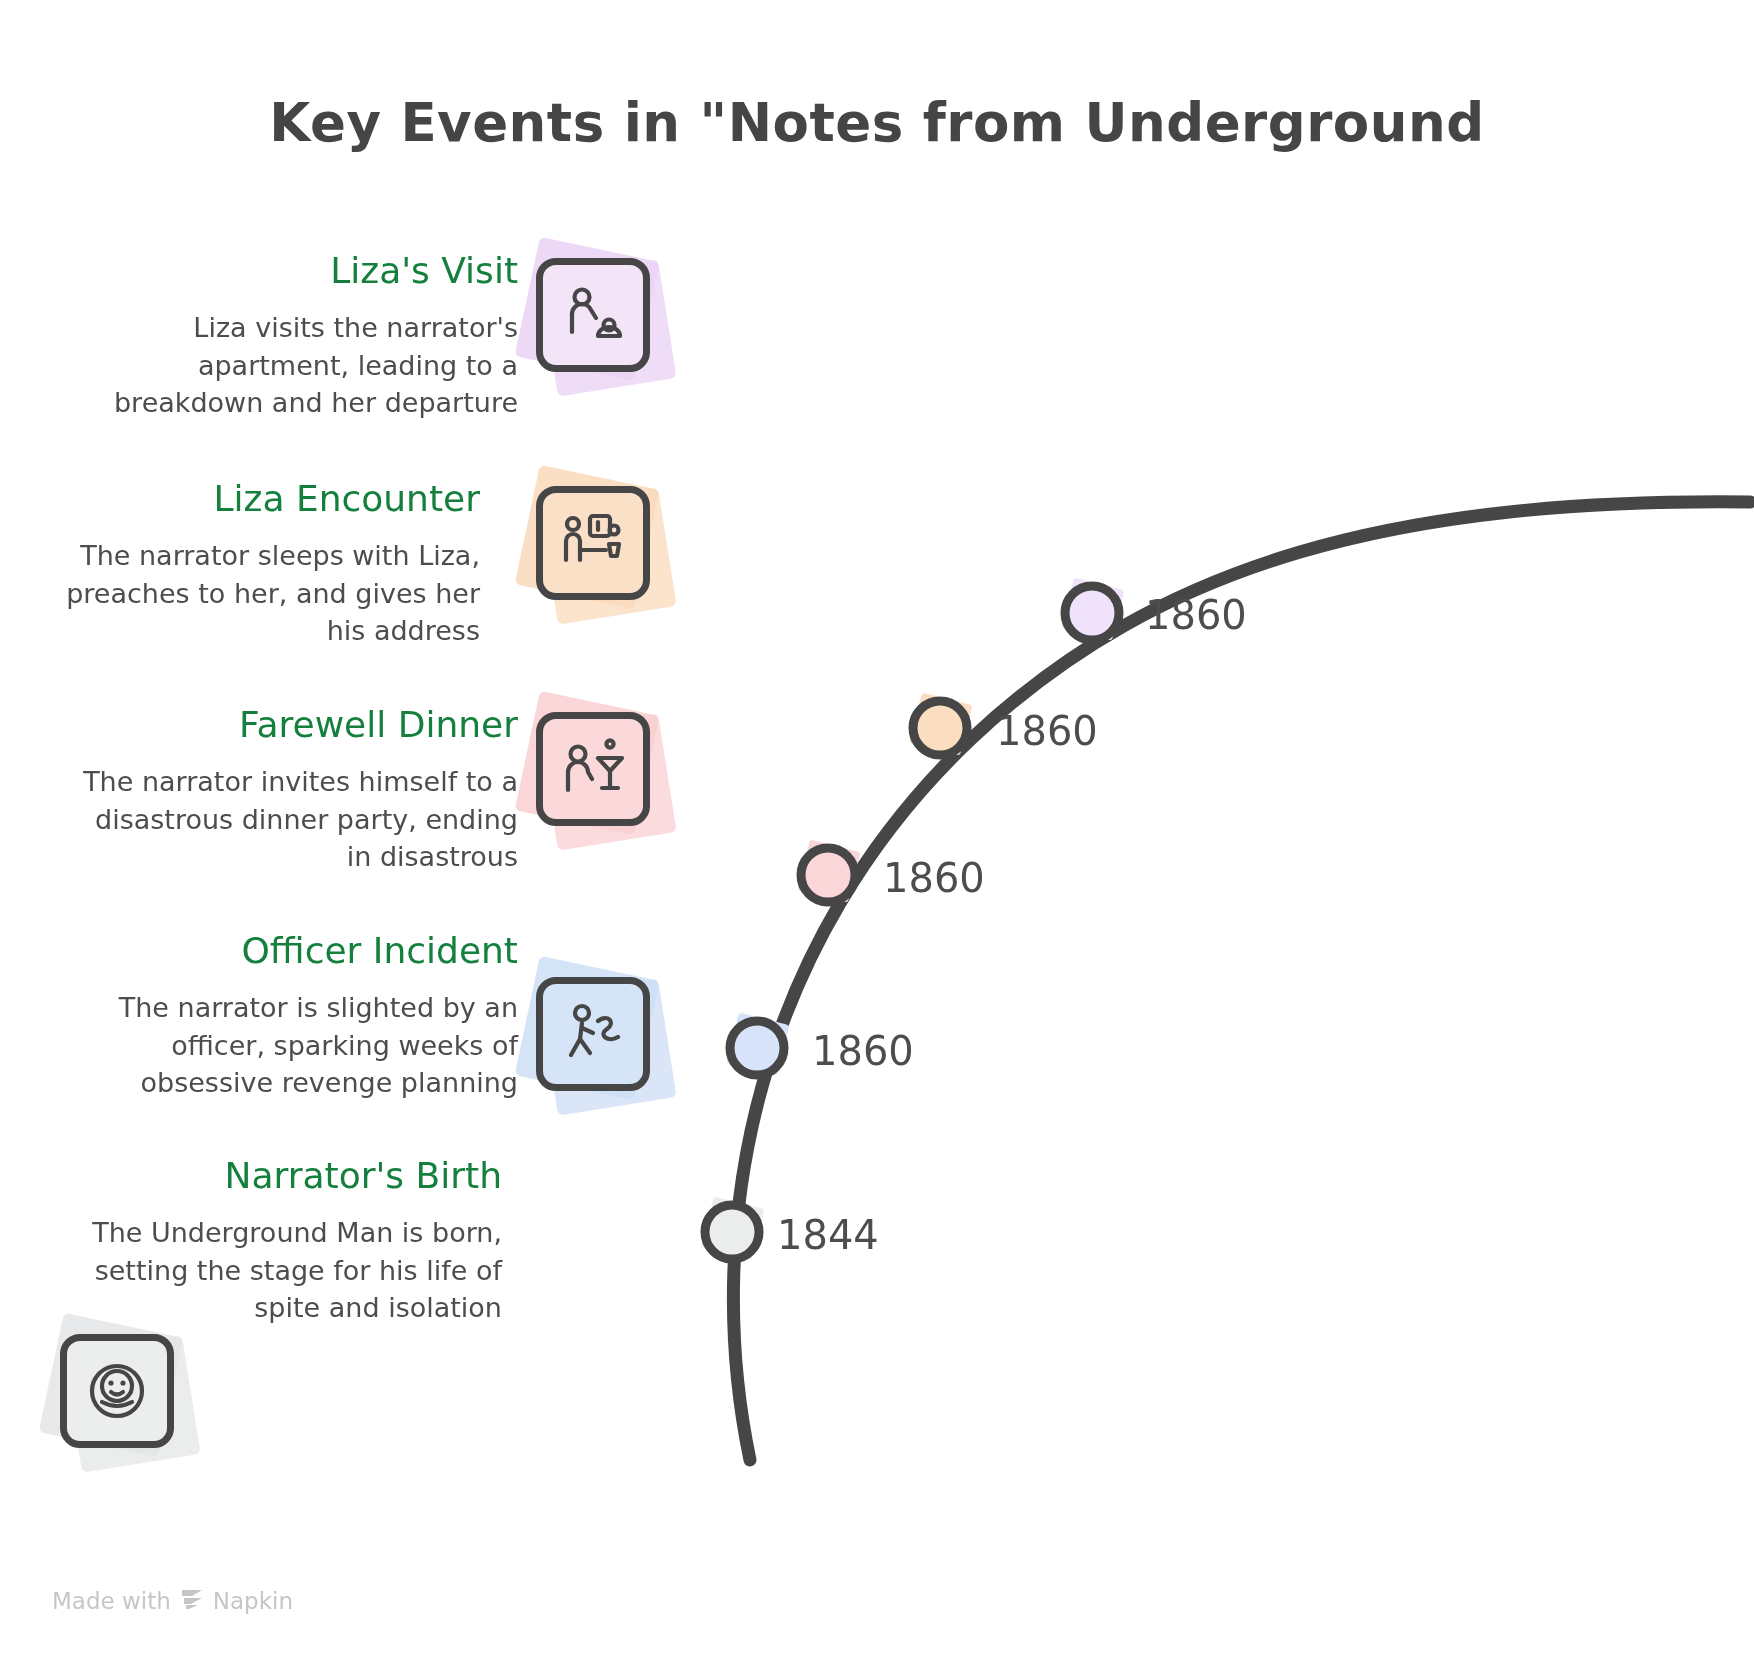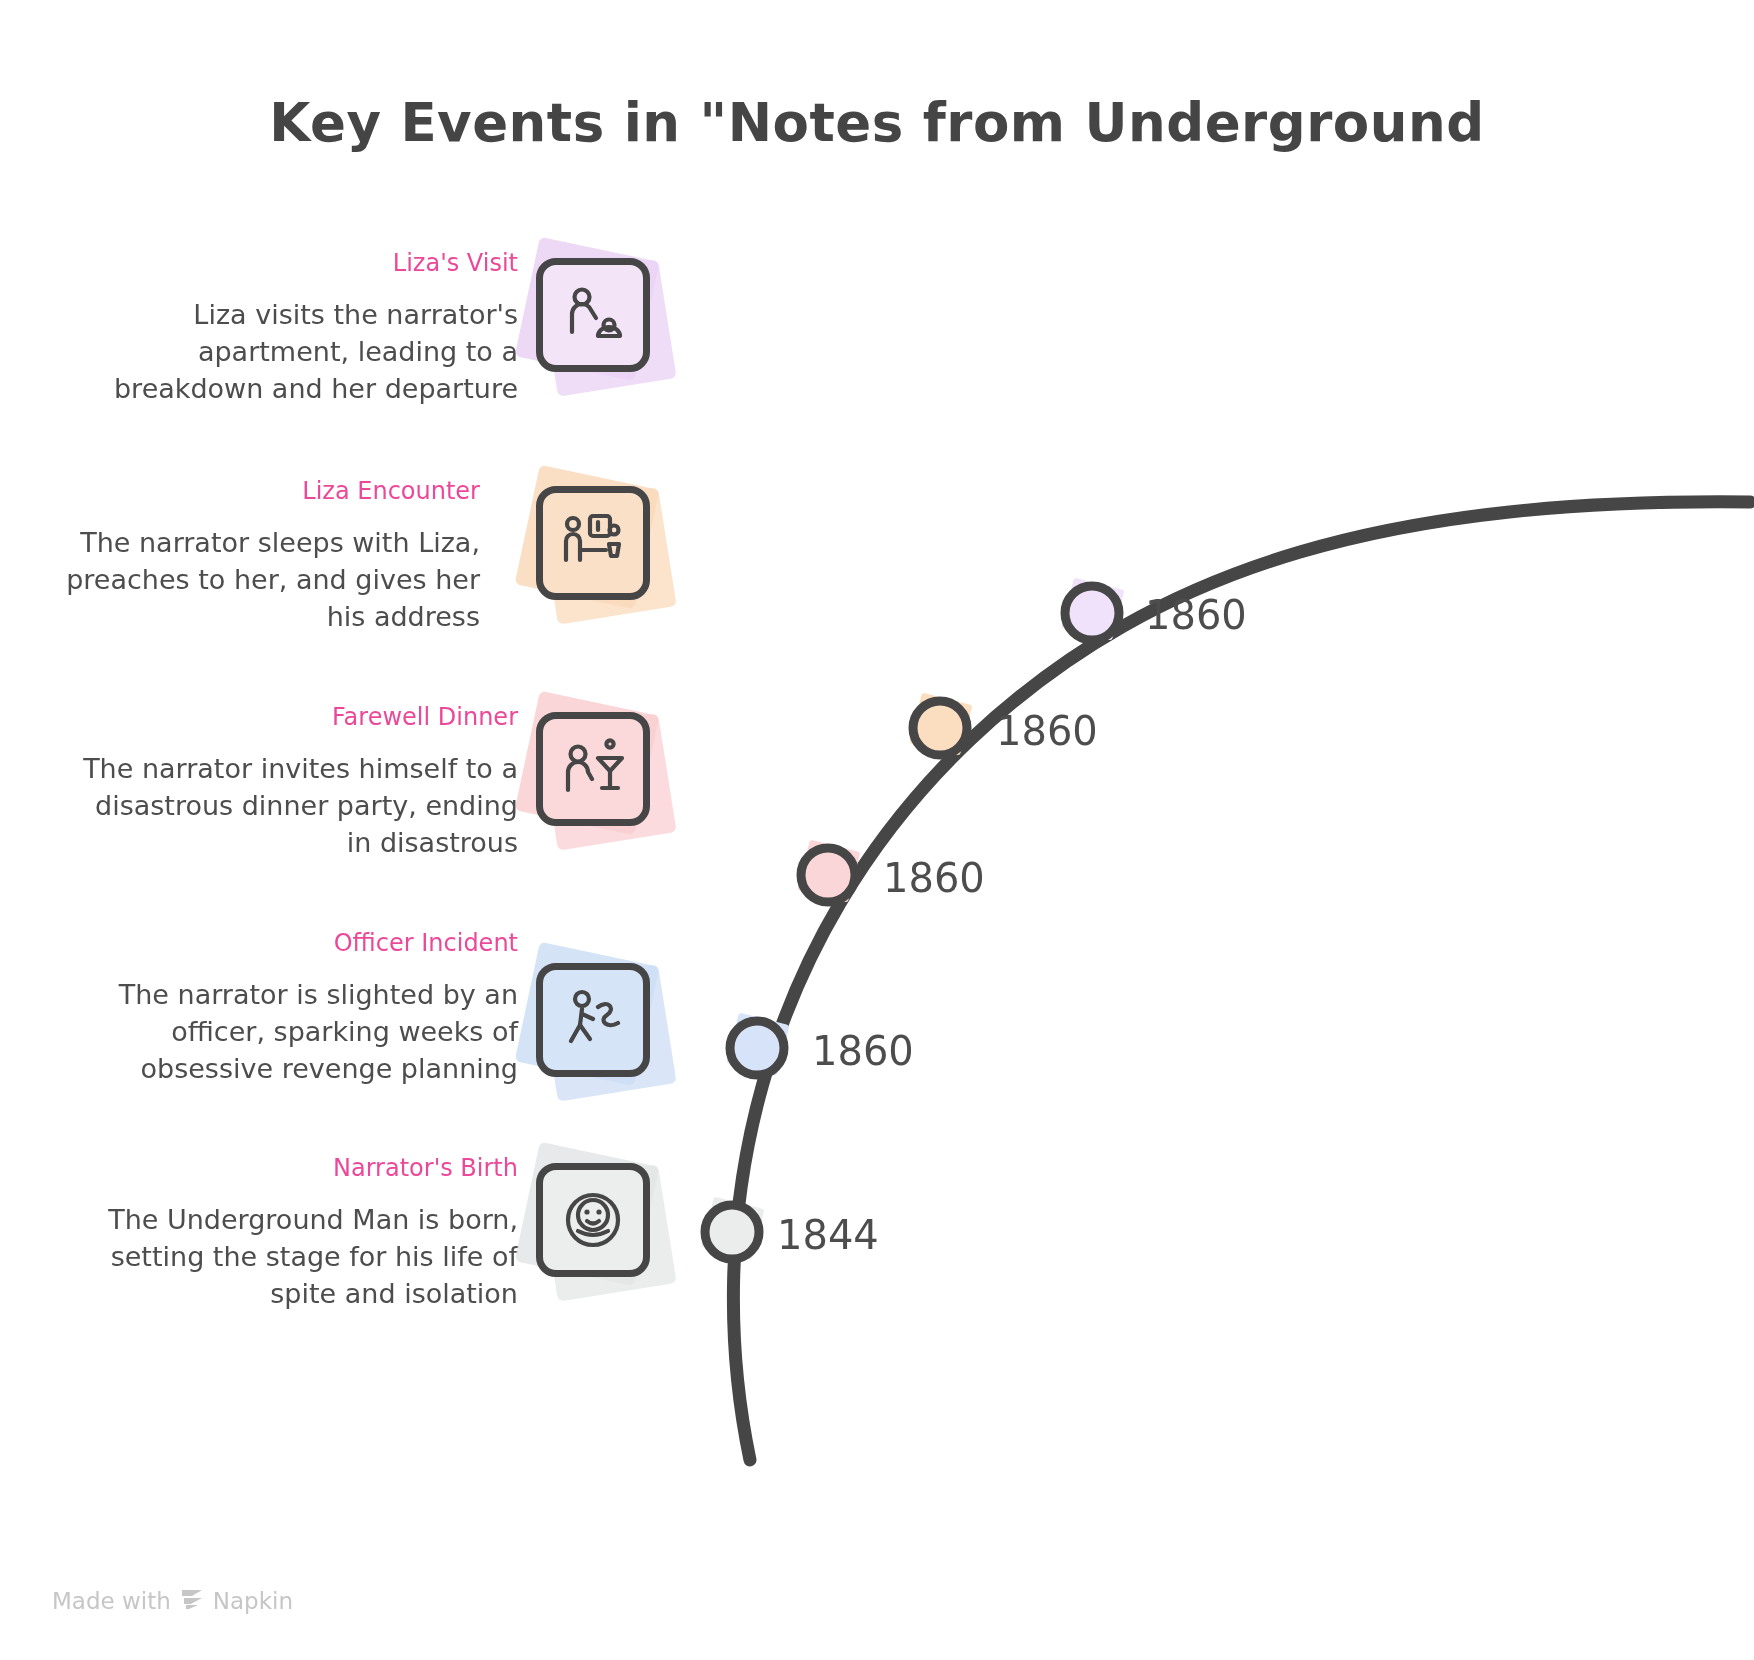--- a/index.html
+++ b/index.html
@@ -41,22 +41,22 @@
     align-items: flex-start;
     justify-content: flex-end;
   }
   .event-text {
     width: 460px;
     text-align: right;
     padding-right: 18px;
     box-sizing: border-box;
   }
   .event-title {
-    font-size: 24px;
-    color: #ec4899;
+    font-size: 36px;
+    color: #15803d;
     line-height: 1.15;
     margin-bottom: 18px;
     white-space: nowrap;
   }
   .event-desc {
     font-size: 27px;
     color: #4d4d4d;
     line-height: 1.38;
   }
 
@@ -209,21 +209,21 @@
           <svg width="70" height="70" viewBox="0 0 70 70">
             <circle cx="24" cy="14" r="7" fill="none" stroke="#464646" stroke-width="4.2" stroke-linecap="round" stroke-linejoin="round"></circle>
             <path d="M24 24 l-2 16 l-9 16" fill="none" stroke="#464646" stroke-width="4.2" stroke-linecap="round" stroke-linejoin="round"></path>
             <path d="M22 40 l10 14" fill="none" stroke="#464646" stroke-width="4.2" stroke-linecap="round" stroke-linejoin="round"></path>
             <path d="M24 29 l11 5" fill="none" stroke="#464646" stroke-width="4.2" stroke-linecap="round" stroke-linejoin="round"></path>
             <path d="M40 22 c10 -8 18 2 9 8 c-9 6 1 14 11 8" fill="none" stroke="#464646" stroke-width="4.2" stroke-linecap="round" stroke-linejoin="round"></path>
           </svg>
         </div>
       </div>
     </div>
-    <div class="event-row" style="top: 1155px;">
+    <div class="event-row" style="top: 1155px; flex-direction: column;">
       <div class="event-text">
         <div class="event-title">Narrator's Birth</div>
         <div class="event-desc">The Underground Man is born, setting the stage for his life of spite and isolation</div>
       </div>
       <div class="tile-wrap">
         <div class="tile-bg" style="background:#e4e5e6"></div>
         <div class="tile-bg2" style="background:#e4e5e6"></div>
         <div class="tile" style="background:#eceded">
           <svg width="70" height="70" viewBox="0 0 70 70">
             <circle cx="35" cy="35" r="25" fill="none" stroke="#464646" stroke-width="4.2" stroke-linecap="round" stroke-linejoin="round"></circle>

